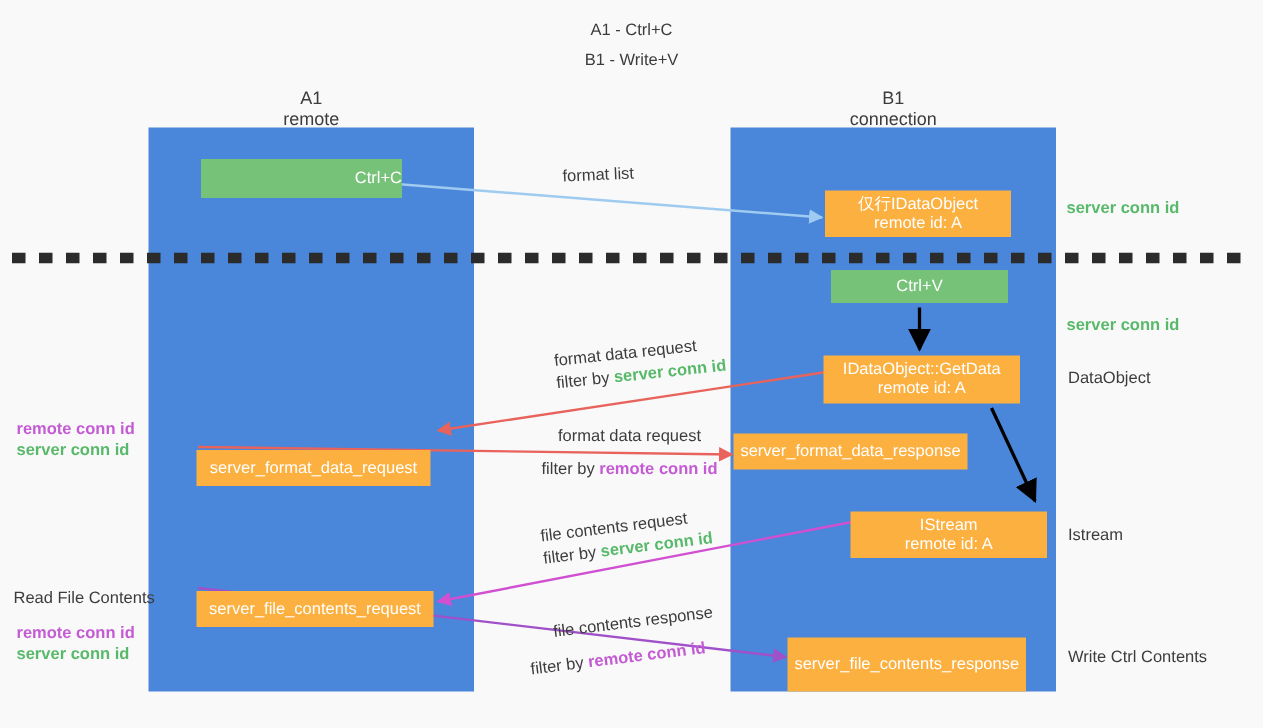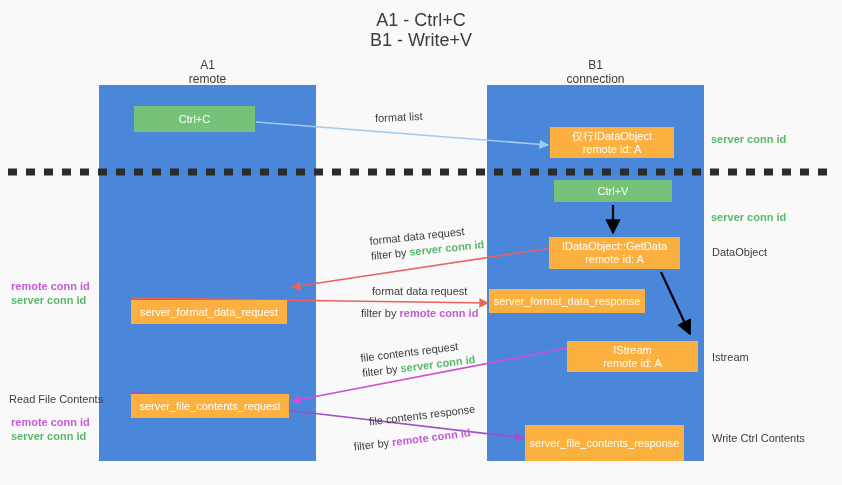--- a/index.html
+++ b/index.html
@@ -15,21 +15,21 @@
     font-family: "Liberation Sans", sans-serif;
     overflow: hidden;
   }
   .abs { position: absolute; }
 
   
   #title {
     left: 0; top: 10px;
     width: 842px;
     text-align: center;
-    font-size: 18px;
+    font-size: 11px;
     color: #3c3c3c;
     line-height: 20px;
   }
   #title div { white-space: pre; }
 
   
   .col-header {
     text-align: center;
     font-size: 12px;
     color: #3c3c3c;
@@ -139,21 +139,21 @@
 
     <line x1="551" y1="248" x2="292" y2="287" stroke="#e8635c" stroke-width="1.6" marker-end="url(#ah-red)"></line>
 
     <line x1="132" y1="298" x2="488" y2="303" stroke="#e8635c" stroke-width="1.6" marker-end="url(#ah-red)"></line>
 
     <line x1="568" y1="348" x2="292" y2="401" stroke="#d14fd1" stroke-width="1.6" marker-end="url(#ah-magenta)"></line>
 
     <line x1="132" y1="392" x2="524" y2="438" stroke="#a050c8" stroke-width="1.6" marker-end="url(#ah-purple)"></line>
   </svg>
 
-  <div class="box green abs" style="left:134px; top:106px; width:121px; height:26px;">
+  <div class="box green abs" style="left:134px; top:106px; width:134px; height:26px;align-items:flex-end;">
     <span>Ctrl+C</span>
   </div>
 
   <div class="box orange abs" style="left:550px; top:127px; width:124px; height:31px;">
     <span>仅行IDataObject</span>
     <span>remote id: A</span>
   </div>
 
   <div class="box green abs" style="left:554px; top:180px; width:118px; height:22px;">
     <span>Ctrl+V</span>

